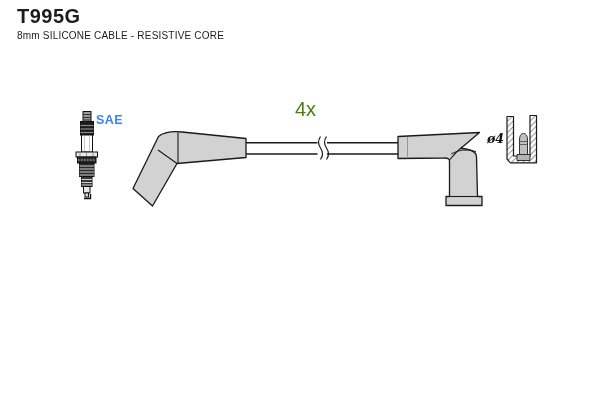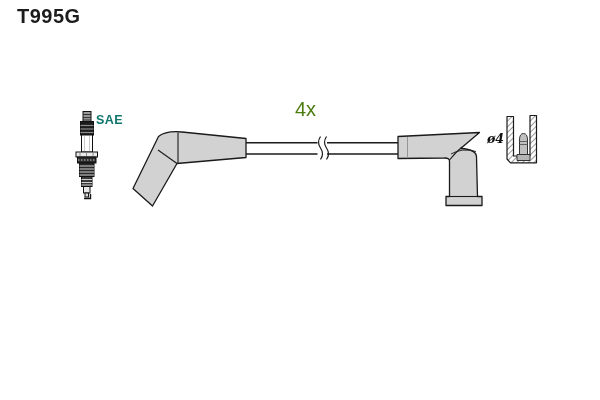--- a/index.html
+++ b/index.html
@@ -22,40 +22,41 @@
   }
   
   .brand-logo::after{
     content:"";position:absolute;inset:0;pointer-events:none;
     background:repeating-linear-gradient(to bottom,
       rgba(255,255,255,0) 0px, rgba(255,255,255,0) 2px,
       #ffffff 2px, #ffffff 3.2px);
   }
   .label-sae{
     position:absolute;left:96px;top:113px;
-    font-size:12.5px;font-weight:bold;color:#0f766e;letter-spacing:0.5px;
+    font-size:12.5px;font-weight:bold;color:#3b82f6;letter-spacing:0.5px;
   }
   .label-qty{
     position:absolute;left:295px;top:98px;
     font-size:20px;font-weight:400;color:#4d7c0f;
   }
   .label-dia{
     position:absolute;left:487px;top:111px;
     font-size:12.5px;font-weight:bold;font-style:italic;color:#111;
     font-family:"DejaVu Serif","Liberation Serif",serif;
     margin-top:20px;
   }
   svg{position:absolute;left:0;top:0;}
 </style>
 </head>
 <body>
 
 <div id="canvas">
 
   <div class="part-number">T995G</div>
+  <div class="subtitle">8mm SILICONE CABLE - RESISTIVE CORE</div>
 
   <div class="label-sae">SAE</div>
   <div class="label-qty">4x</div>
   <div class="label-dia">ø4</div>
 
   <svg width="600" height="400" viewBox="0 0 600 400">
     <defs>
       <pattern id="hatch" width="4" height="4" patternUnits="userSpaceOnUse" patternTransform="rotate(45)">
         <rect width="4" height="4" fill="#ffffff"></rect>
         <line x1="0" y1="0" x2="0" y2="4" stroke="#444" stroke-width="1.1"></line>

